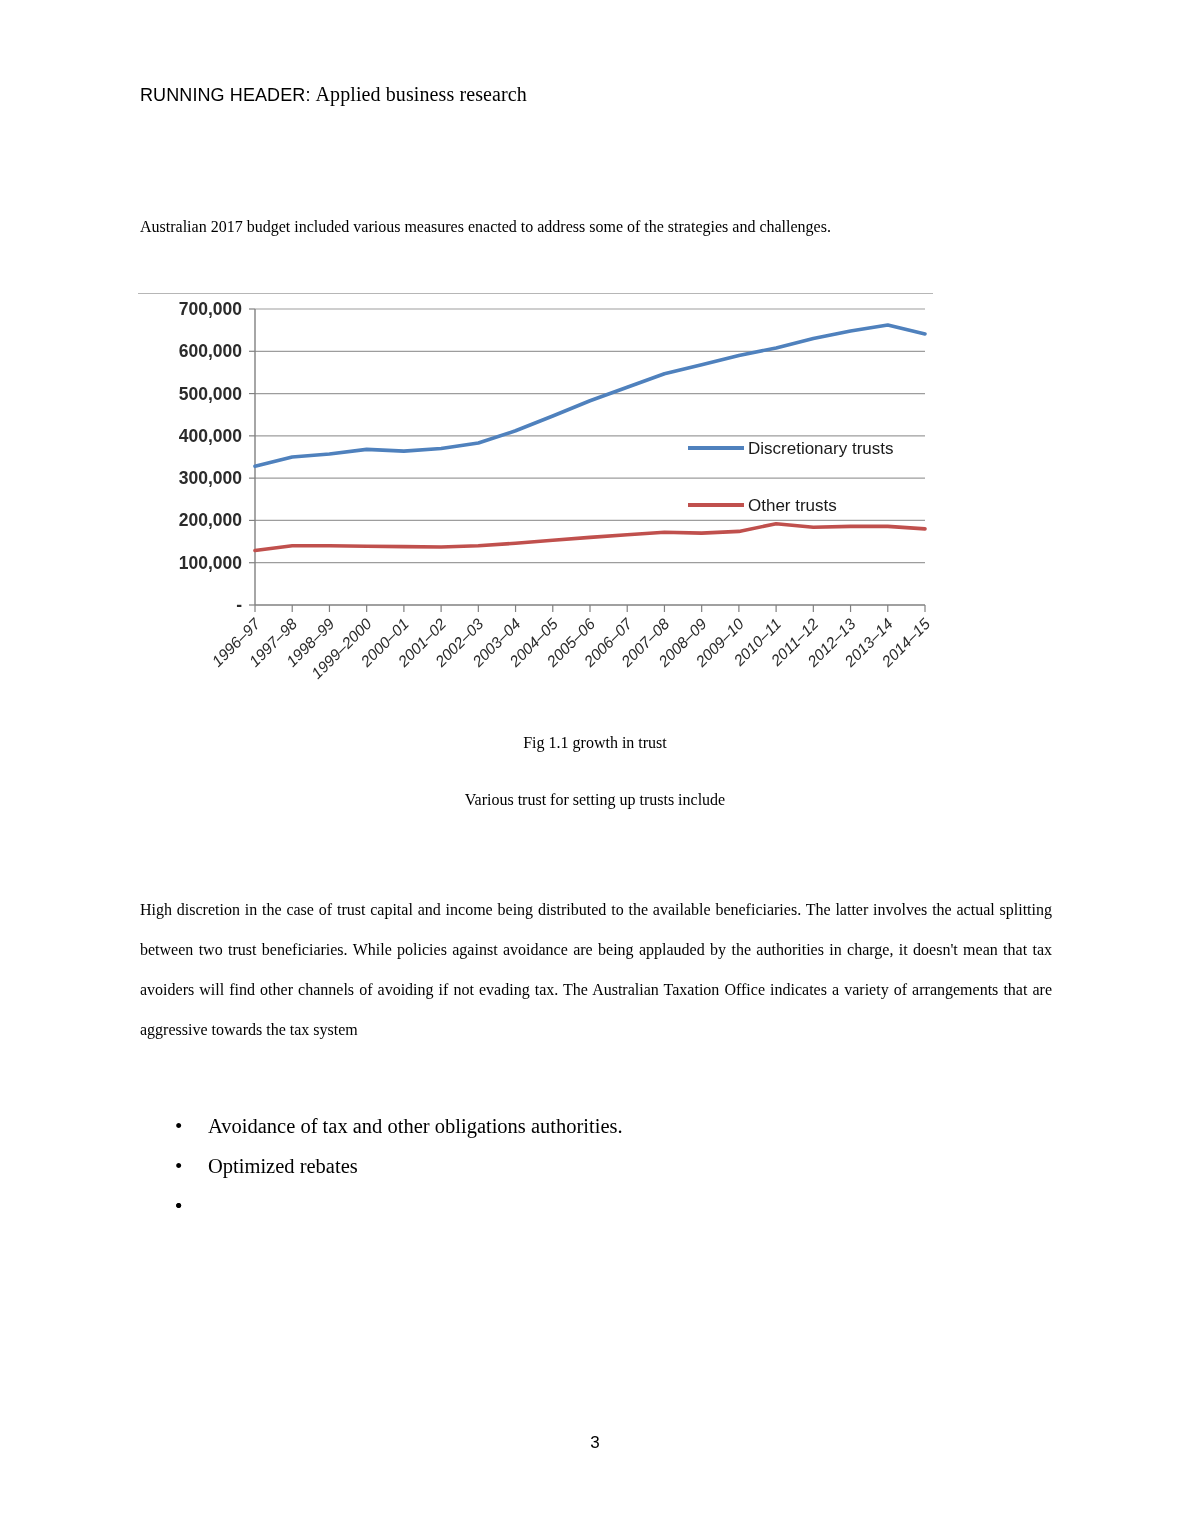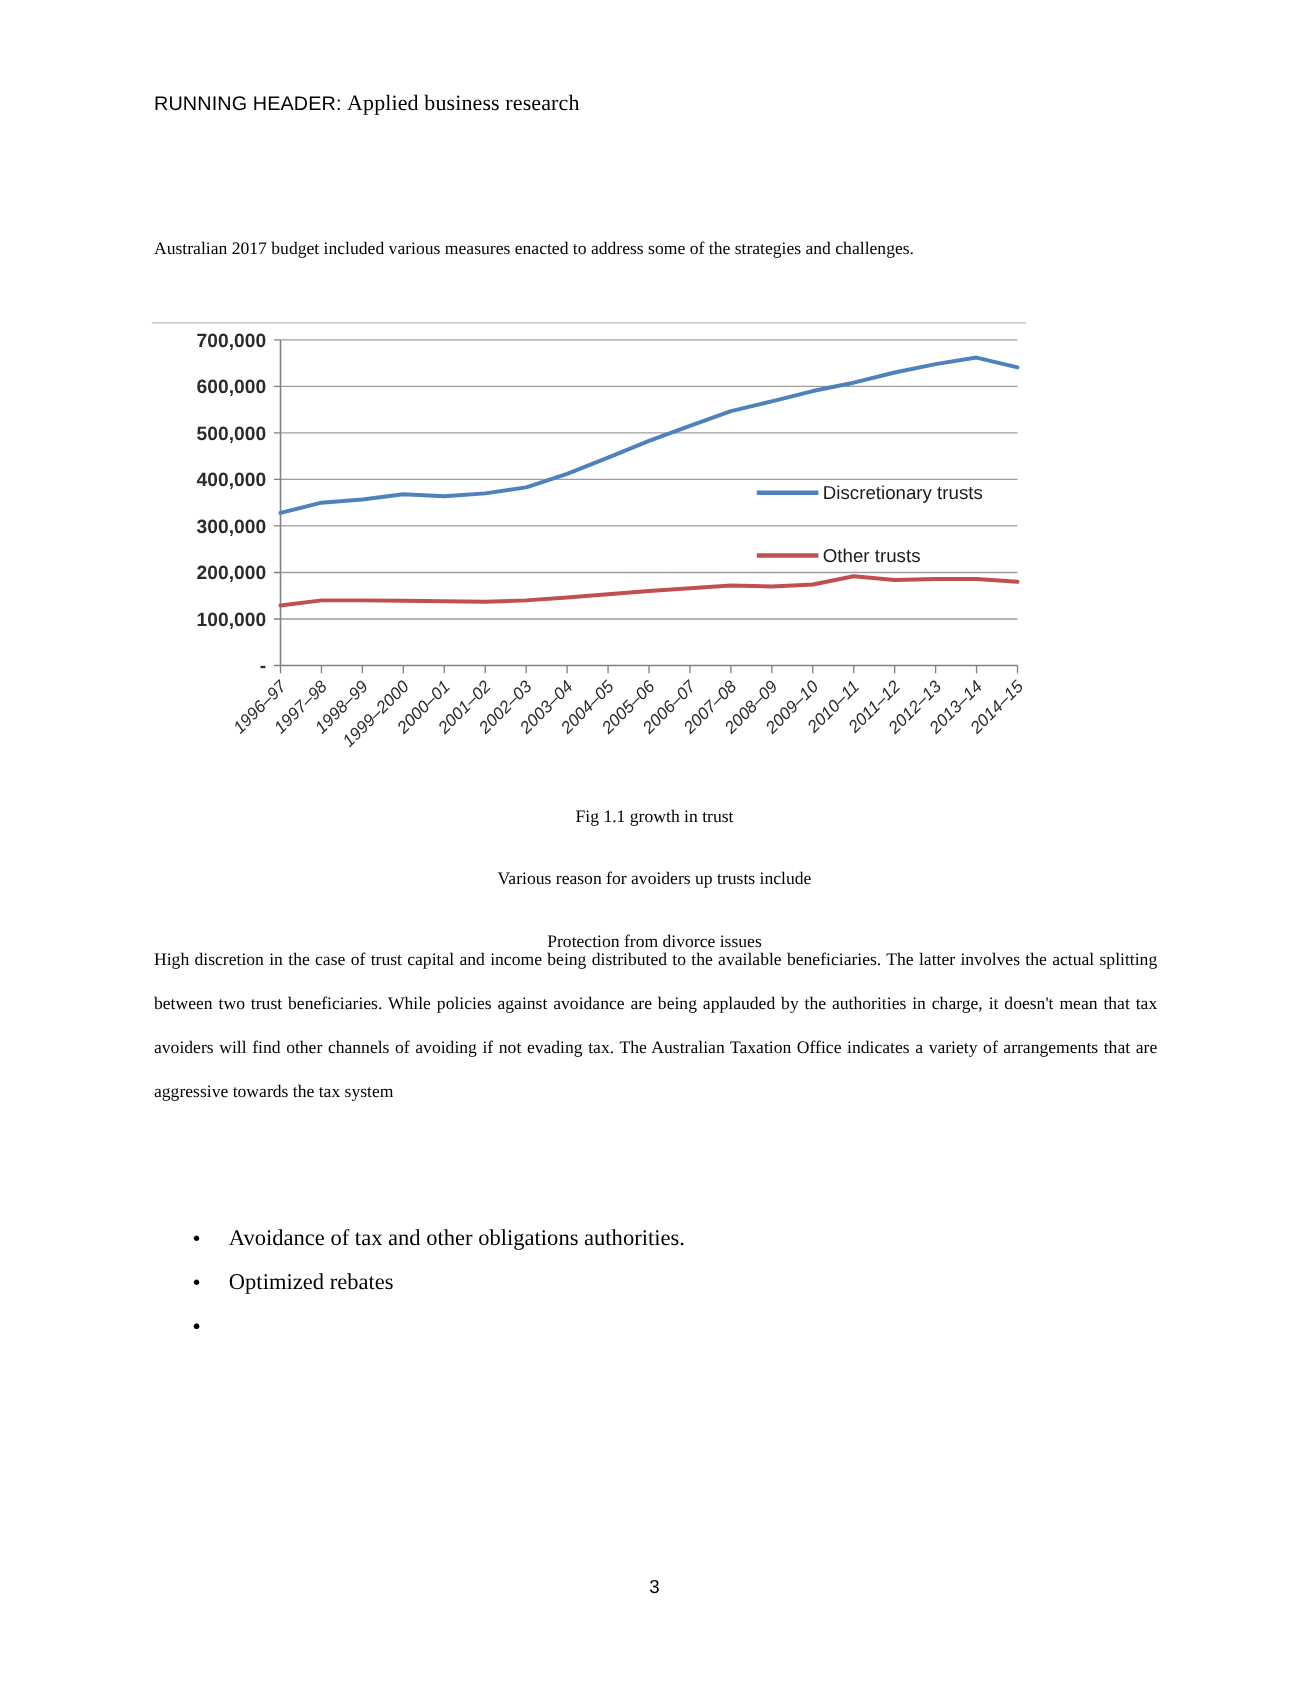--- a/index.html
+++ b/index.html
@@ -44,21 +44,21 @@
     text-justify: inter-word;
     font-family: Liberation Serif, serif;
   }
   p.para.single {
     text-align: center;
   }
 
   .intro-para { top: 192px; position: absolute; left: 140px; width: 910px; }
   .cap-block  { position: absolute; left: 140px; width: 910px; top: 708px; }
   .cap-block p { margin: 0 0 17px 0; }
-  .long-para  { position: absolute; left: 140px; width: 912px; top: 838px; }
+  .long-para  { position: absolute; left: 140px; width: 912px; top: 875px; }
   .bullets    { position: absolute; left: 140px; width: 910px; top: 1091px; }
   .end-para   { position: absolute; left: 140px; width: 912px; top: 1268px; }
 
   ul.bullet-list {
     margin: 0;
     padding: 0;
     list-style: none;
   }
   ul.bullet-list li {
     position: relative;
@@ -215,22 +215,21 @@
           <line x1="550" y1="155" x2="606" y2="155" stroke="#4F81BD" stroke-width="4"></line>
           <text x="610" y="161" class="legend-label">Discretionary trusts</text>
           <line x1="550" y1="212" x2="606" y2="212" stroke="#C0504D" stroke-width="4"></line>
           <text x="610" y="218" class="legend-label">Other trusts</text>
         </g>
     </svg>
   </div>
 
   <div class="cap-block">
     <p class="para single">Fig 1.1 growth in trust</p>
-    <p class="para single">Various reason for avoiders up trusts include</p>
-    <p class="para single">Protection from divorce issues</p>
+    <p class="para single">Various trust for setting up trusts include</p>
   </div>
 
   <div class="long-para">
     <p class="para">High discretion in the case of trust capital and income being distributed to the available beneficiaries. The latter involves the actual splitting between two trust beneficiaries. While policies against avoidance are being applauded by the authorities in charge, it doesn't mean that tax avoiders will find other channels of avoiding if not evading tax. The Australian Taxation Office indicates a variety of arrangements that are aggressive towards the tax system</p>
   </div>
 
   <div class="bullets">
     <ul class="bullet-list" id="bullet-list">
         <li><span class="bullet-mark">•</span><span>Avoidance of tax and other obligations authorities.</span></li>
         <li><span class="bullet-mark">•</span><span>Optimized rebates</span></li>

